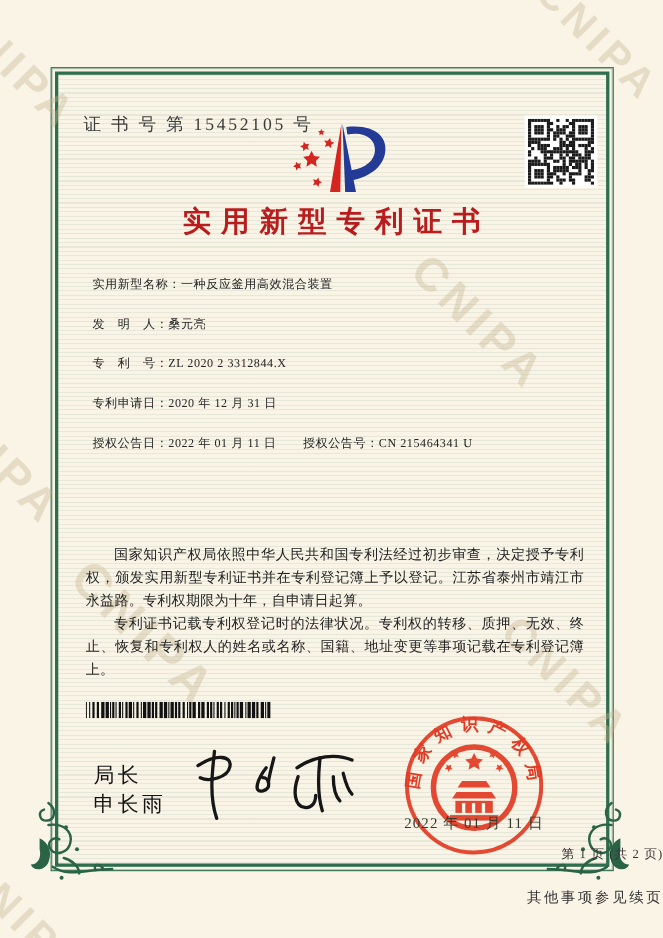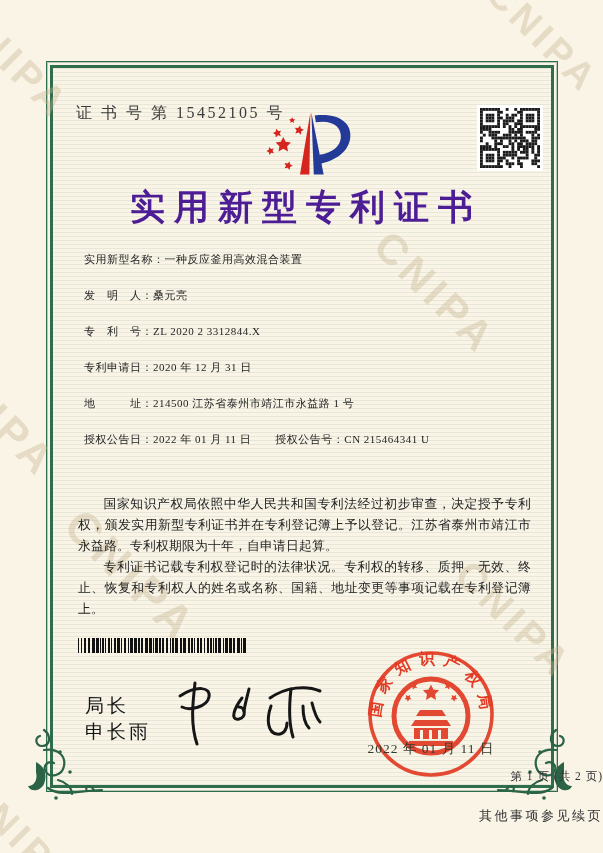--- a/index.html
+++ b/index.html
@@ -16,22 +16,22 @@
          border:1.5px solid #34745355;outline:1px solid #2e6e4e;box-sizing:border-box;
          padding:2px;z-index:0;}
   .frame-inner{width:100%;height:100%;box-sizing:border-box;border:3px solid #2e6e4e;
          background:repeating-linear-gradient(180deg,rgba(58,122,88,0.10) 0px,rgba(58,122,88,0.10) 1px,transparent 1px,transparent 4px);}
 
   .layer{position:absolute;z-index:2;}
 
   .cert-no{left:76px;top:103px;font-size:16px;letter-spacing:2.5px;color:#3c3c3c;}
   .logo-box{left:237px;top:108px;width:128px;height:76px;}
   .qr-box{left:477px;top:105px;width:66px;height:66px;background:#fff;padding:3px;box-sizing:border-box;}
-  .title{left:0;right:0;top:184px;text-align:center;font-size:35px;font-weight:600;
-         letter-spacing:9px;padding-left:9px;color:#4c1d95;}
+  .title{left:0;right:0;top:184px;text-align:center;font-size:26px;font-weight:600;
+         letter-spacing:9px;padding-left:9px;color:#b91c1c;}
 
   .fields{left:84px;top:252px;width:452px;font-size:11px;color:#242424;}
   .field-row{margin-bottom:22px;line-height:14px;letter-spacing:0.5px;white-space:nowrap;}
   .flabel2{margin-left:24px;}
 
   .paras{left:78px;top:494px;width:453px;font-size:12.8px;line-height:21px;
          color:#232323;text-align:justify;letter-spacing:0.2px;}
   .paras p{margin:0;text-indent:2em;}
 
   .barcode-box{left:78px;top:638px;width:168px;height:15px;}
@@ -394,23 +394,20 @@
     <div class="field-row">
       <span>发　明　人：</span><span>桑元亮</span>
     </div>
     <div class="field-row">
       <span>专　利　号：</span><span>ZL 2020 2 3312844.X</span>
     </div>
     <div class="field-row">
       <span>专利申请日：</span><span>2020 年 12 月 31 日</span>
     </div>
     <div class="field-row">
-      <span>地　　　址：</span><span>214500 江苏省泰州市靖江市永益路 1 号</span>
-    </div>
-    <div class="field-row">
       <span>授权公告日：</span><span>2022 年 01 月 11 日</span><span class="flabel2">授权公告号：</span><span>CN 215464341 U</span>
     </div>
   </div>
 
   <div class="layer paras">
     <p>国家知识产权局依照中华人民共和国专利法经过初步审查，决定授予专利权，颁发实用新型专利证书并在专利登记簿上予以登记。江苏省泰州市靖江市永益路。专利权期限为十年，自申请日起算。</p>
     <p>专利证书记载专利权登记时的法律状况。专利权的转移、质押、无效、终止、恢复和专利权人的姓名或名称、国籍、地址变更等事项记载在专利登记簿上。</p>
   </div>
 
   <div class="layer barcode-box">

